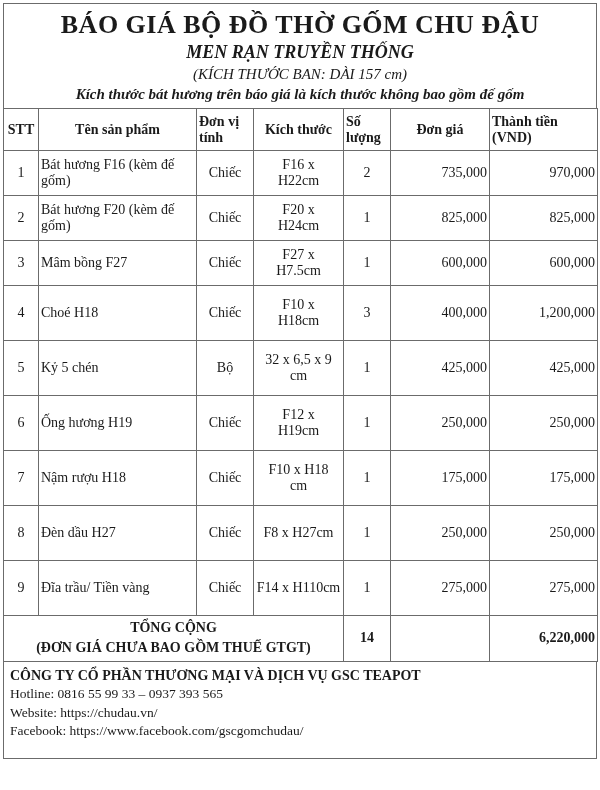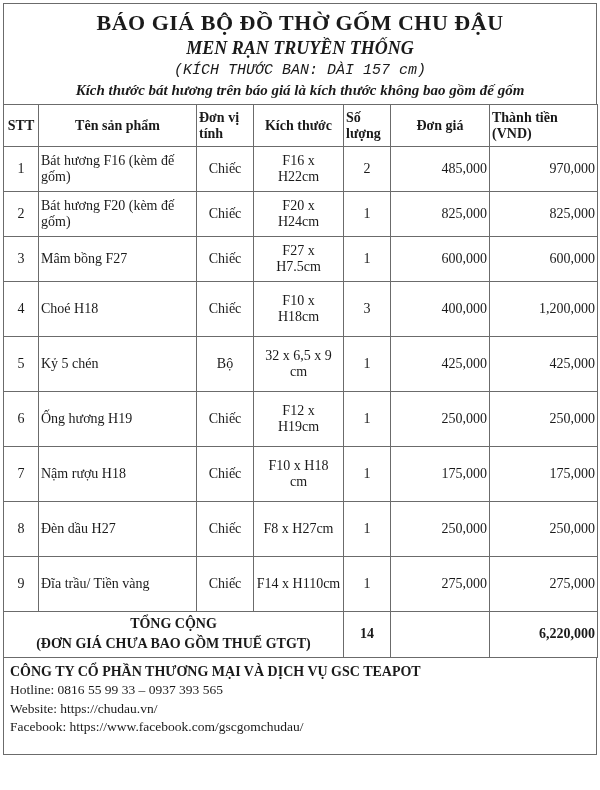--- a/index.html
+++ b/index.html
@@ -12,23 +12,23 @@
   }
   .page { padding: 3px; width: 600px; }
 
   
   .title-box {
     border: 1px solid #6b6b6b;
     text-align: center;
     padding: 6px 4px 5px 4px;
     min-height: 94px;
   }
-  .title-main   { font-size: 22px; font-weight: bold; letter-spacing: .5px; }
+  .title-main   { font-size: 26px; font-weight: bold; letter-spacing: .5px; }
   .title-sub    { font-size: 18px; font-weight: bold; font-style: italic; margin-top: 2px; }
-  .title-size   { font-size: 15px; font-style: italic; margin-top: 3px; font-family: Liberation Mono, monospace; }
+  .title-size   { font-size: 15px; font-style: italic; margin-top: 3px; }
   .title-note   { font-size: 15px; font-weight: bold; font-style: italic; margin-top: 3px; }
 
   
   table.price {
     width: 594px;
     border-collapse: collapse;
     table-layout: fixed;
     margin-top: -1px;
     font-size: 14px;
   }
@@ -106,21 +106,21 @@
       </tr>
     </thead>
     <tbody>
       <tr class="h45">
         <td class="col-stt">1</td>
         <td class="col-ten">Bát hương F16 (kèm đế gốm)</td>
         <td class="col-dv">Chiếc</td>
         <td class="col-kt">F16 x
 H22cm</td>
         <td class="col-sl">2</td>
-        <td class="col-dg">485,000</td>
+        <td class="col-dg">735,000</td>
         <td class="col-tt">970,000</td>
       </tr>
       <tr class="h45">
         <td class="col-stt">2</td>
         <td class="col-ten">Bát hương F20 (kèm đế gốm)</td>
         <td class="col-dv">Chiếc</td>
         <td class="col-kt">F20 x
 H24cm</td>
         <td class="col-sl">1</td>
         <td class="col-dg">825,000</td>

